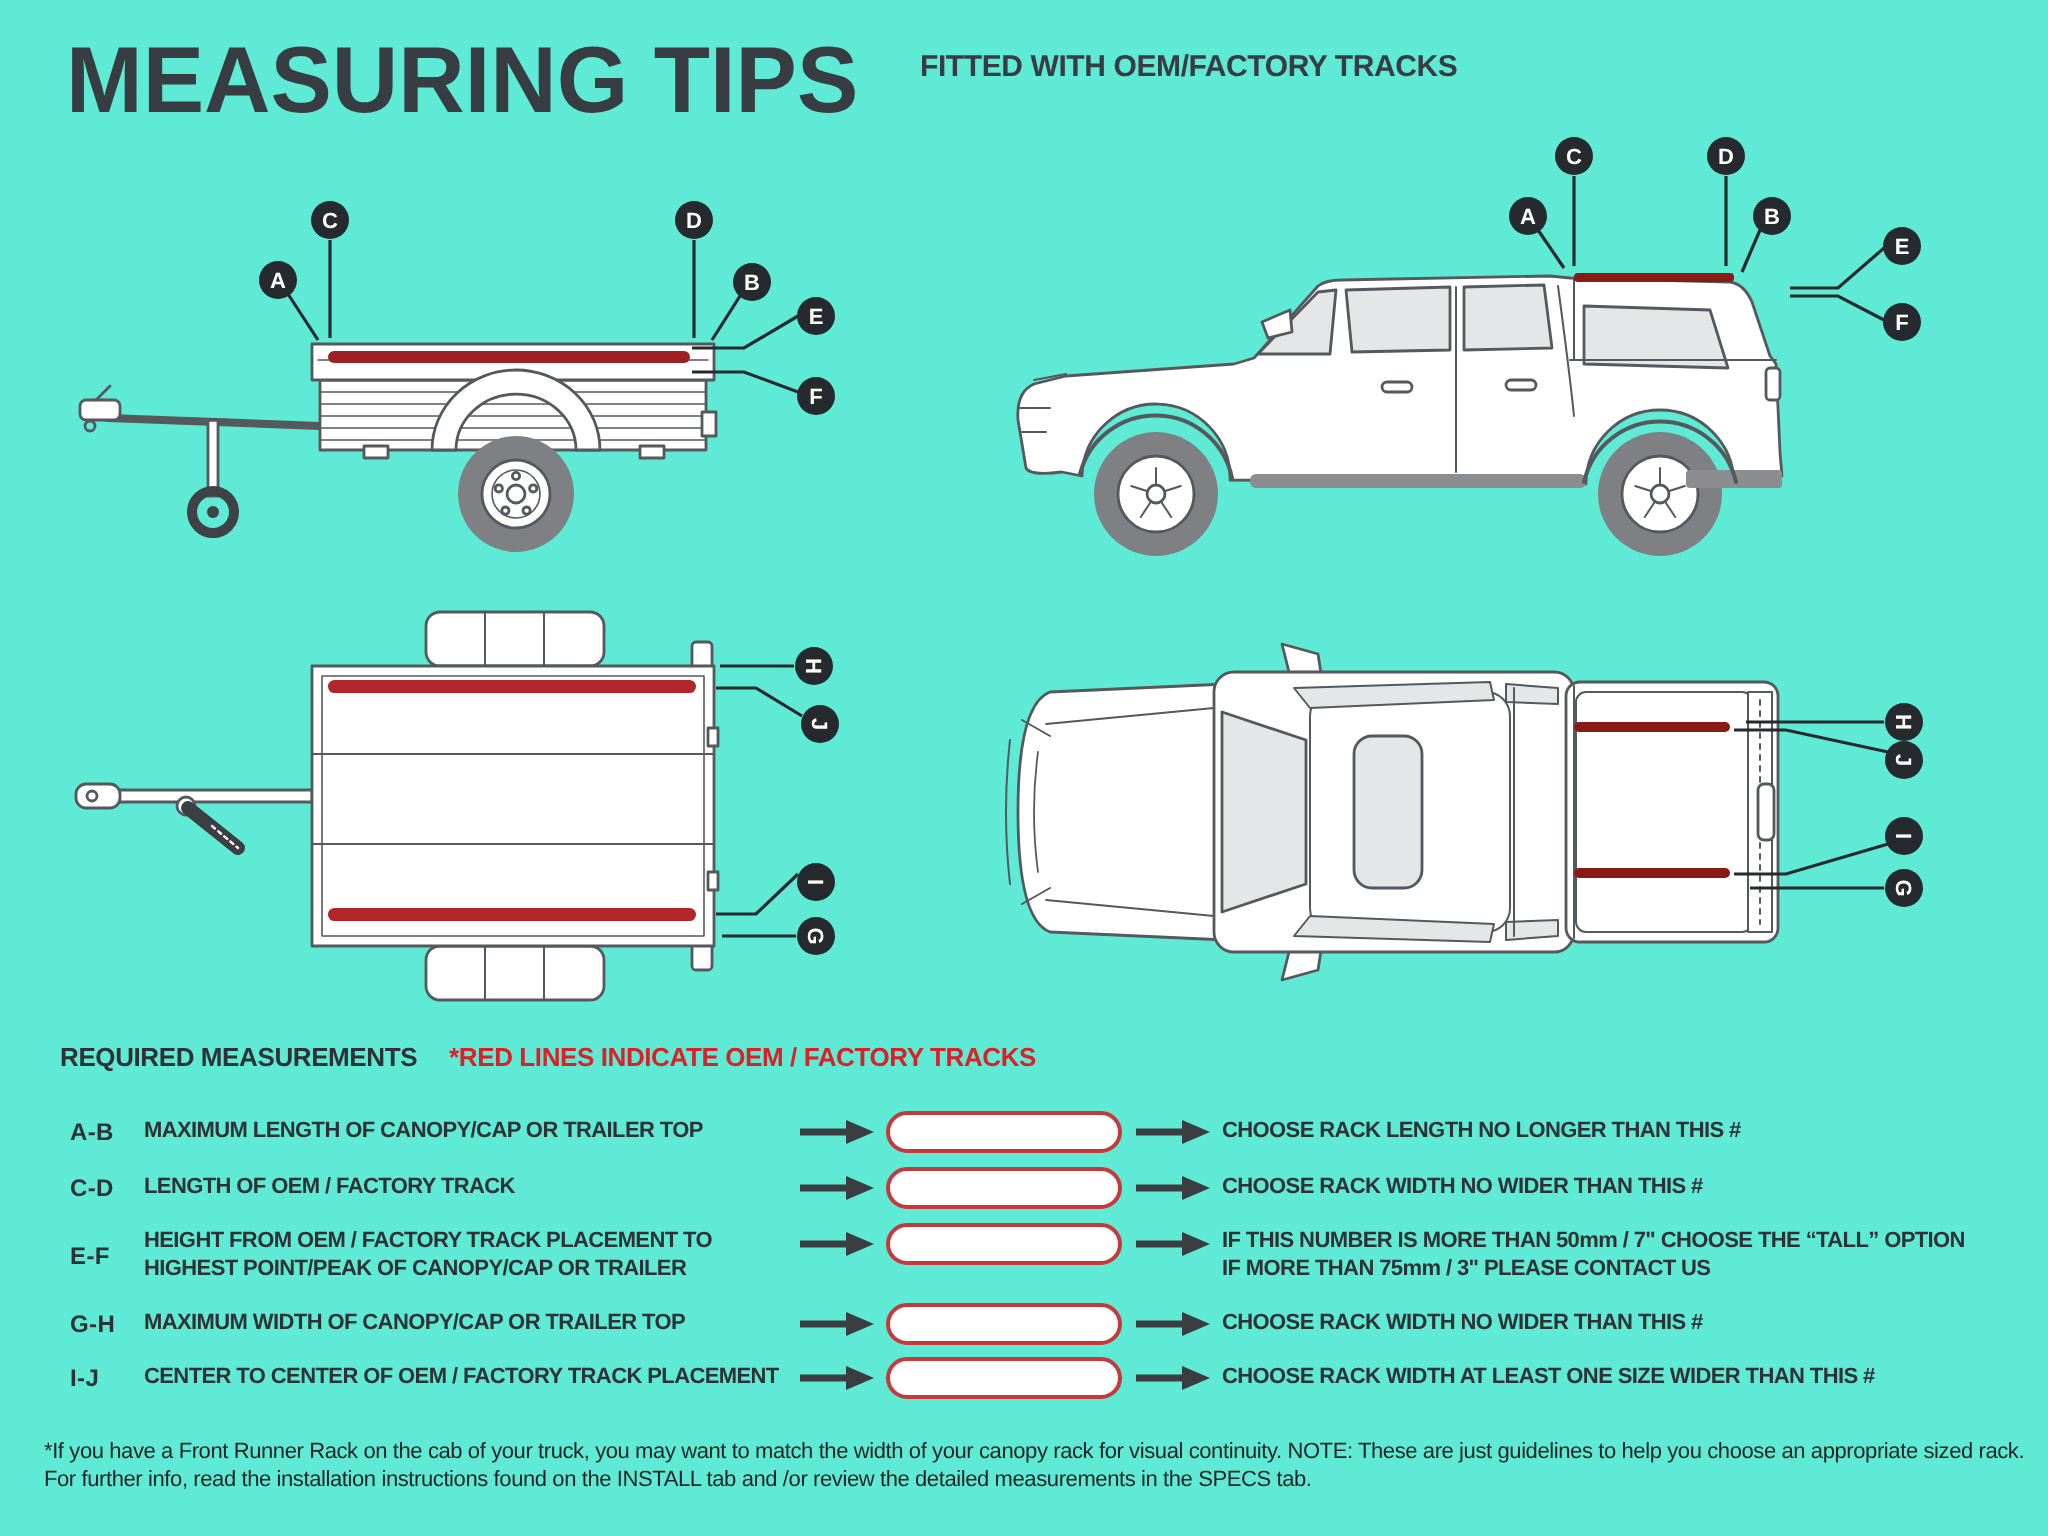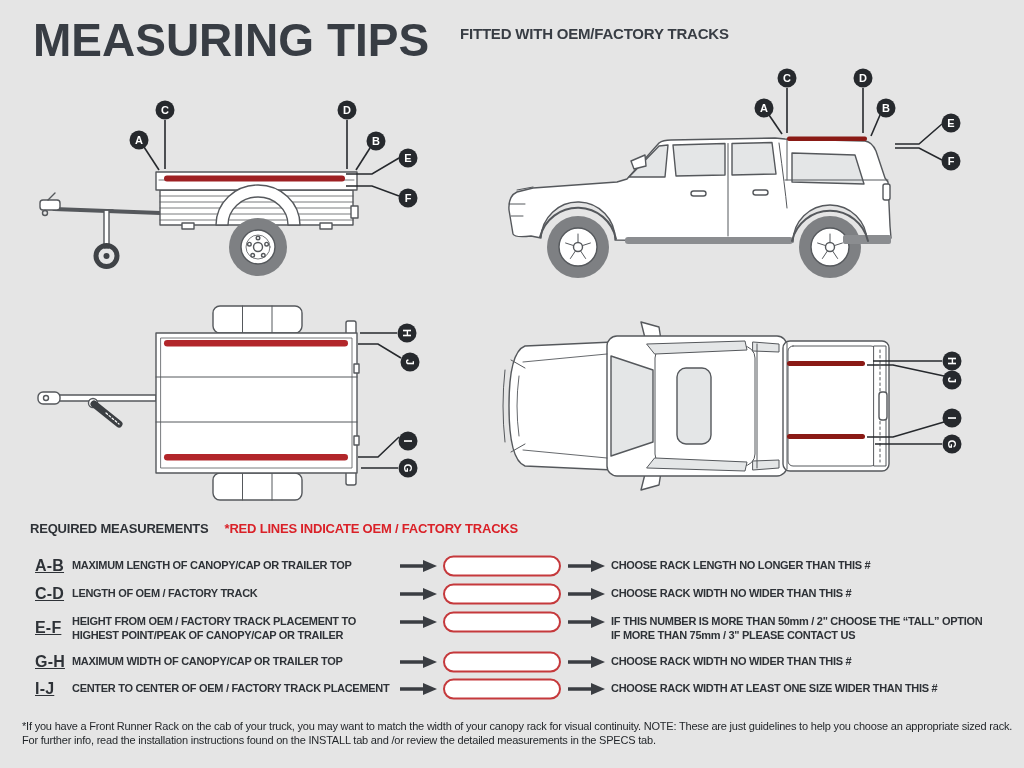--- a/index.html
+++ b/index.html
@@ -1,27 +1,27 @@
 <!DOCTYPE html>
 <html><head>
 <meta charset="utf-8">
 <style>
   html,body{margin:0;padding:0;background:#fff;}
-  .page{position:relative;width:1024px;height:768px;background:#e5e5e5;overflow:hidden;
+  .page{position:relative;width:1024px;height:768px;background:#5eead4;overflow:hidden;
         font-family:"Liberation Sans",sans-serif;color:#2e3237;}
   .title{position:absolute;left:33px;top:12px;font-size:46px;font-weight:bold;
          letter-spacing:0px;color:#383d44;transform:scaleY(1.02);transform-origin:top left;}
   .subtitle{position:absolute;left:460px;top:24px;font-size:15px;font-weight:bold;
             line-height:19px;color:#383d44;letter-spacing:-0.2px;}
   .panel{position:absolute;}
   .req-line{position:absolute;left:30px;top:521px;font-size:13px;font-weight:bold;letter-spacing:-0.2px;}
   .req-line .red{color:#da2128;margin-left:16px;text-align:right;}
   .row{position:absolute;left:0;width:1024px;}
   .row > *{position:absolute;top:50%;transform:translateY(-50%);}
-  .c-key{left:35px;font-size:16px;font-weight:bold;letter-spacing:0.2px;text-decoration:underline;}
+  .c-key{left:35px;font-size:12px;font-weight:bold;letter-spacing:0.2px;}
   .c-desc{left:72px;width:324px;font-size:11px;font-weight:bold;letter-spacing:-0.3px;line-height:13.5px;}
   .c-ar1{left:398px;}
   .c-pill{left:443px;width:118px;height:21px;border:2px solid #c5393c;border-radius:11px;background:#fff;box-sizing:border-box;}
   .c-ar2{left:566px;}
   .c-guide{left:611px;width:405px;font-size:11px;font-weight:bold;letter-spacing:-0.3px;line-height:13.5px;}
   .row-ef .c-ar1,.row-ef .c-pill,.row-ef .c-ar2{top:11px;}
   .footnote{position:absolute;left:22px;top:719px;width:992px;font-size:11px;
             line-height:14px;letter-spacing:-0.2px;color:#1f2327;margin:0;}
   .marker-line{stroke:#26292d;stroke-width:1.6;fill:none;}
   .marker-dot{fill:#26292d;}
@@ -307,21 +307,21 @@
     <svg class="c-ar1" width="40" height="13" viewBox="0 0 40 13">
         <line x1="2" y1="6.5" x2="27" y2="6.5" stroke="#3a3d42" stroke-width="3.6"></line>
         <polygon points="25,0.5 39,6.5 25,12.5" fill="#3a3d42"></polygon>
       </svg>
     <div class="c-pill"></div>
     <svg class="c-ar2" width="40" height="13" viewBox="0 0 40 13">
         <line x1="2" y1="6.5" x2="27" y2="6.5" stroke="#3a3d42" stroke-width="3.6"></line>
         <polygon points="25,0.5 39,6.5 25,12.5" fill="#3a3d42"></polygon>
       </svg>
     <div class="c-guide">
-      <div>IF THIS NUMBER IS MORE THAN 50mm / 2" CHOOSE THE “TALL” OPTION</div>
+      <div>IF THIS NUMBER IS MORE THAN 50mm / 7" CHOOSE THE “TALL” OPTION</div>
       <div>IF MORE THAN 75mm / 3" PLEASE CONTACT US</div>
     </div>
   </div>
 
   <div class="row" style="top:651px;height:22px">
     <span class="c-key">G-H</span>
     <div class="c-desc">
       <div>MAXIMUM  WIDTH OF CANOPY/CAP OR TRAILER TOP</div>
     </div>
     <svg class="c-ar1" width="40" height="13" viewBox="0 0 40 13">

